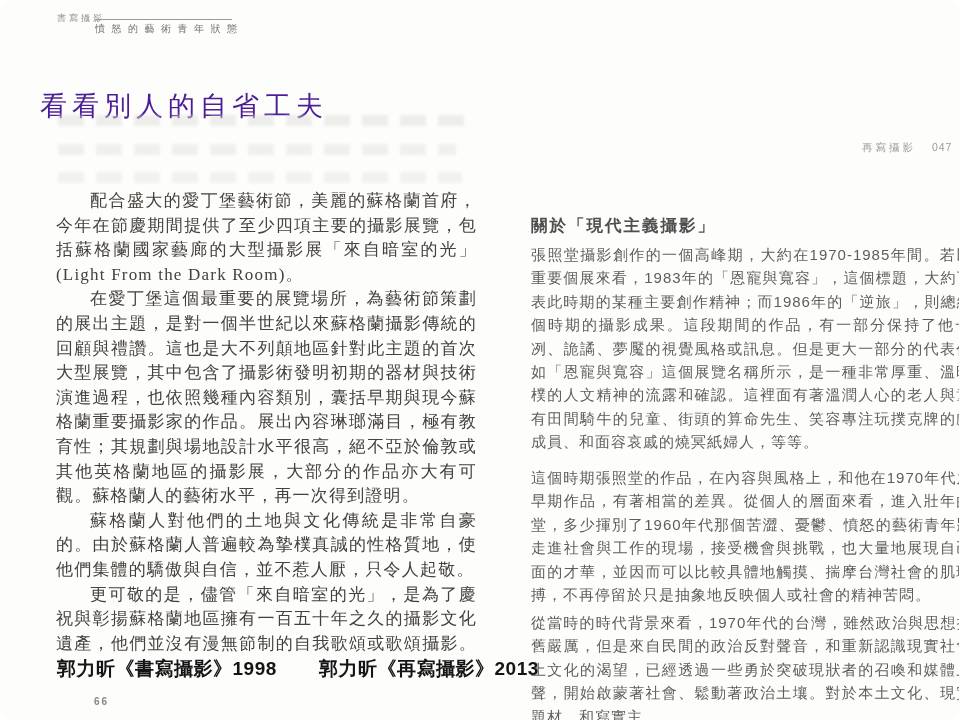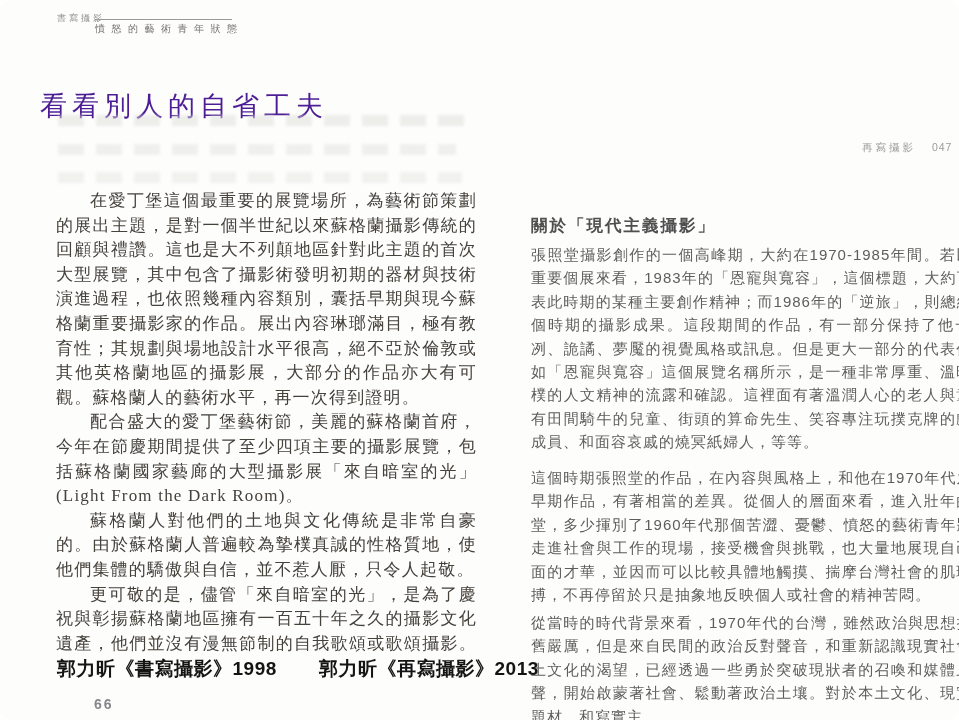--- a/index.html
+++ b/index.html
@@ -38,21 +38,21 @@
   .ghost.g3{left:58px;top:172px;width:404px;opacity:.38;}
   .left-body{
     position:absolute;left:56px;top:189px;width:421px;height:468px;overflow:hidden;
     font-family:"Liberation Serif","DejaVu Serif",serif;
     font-size:17px;line-height:24.6px;letter-spacing:1.2px;
     color:#45413b;text-align:justify;
   }
   .left-body p{margin:0;text-indent:2em;}
   .page-number{
     position:absolute;left:62px;top:696px;
-    font-size:14px;color:#87878a;letter-spacing:2px;font-weight:700;padding-left:32px;
+    font-size:10px;color:#87878a;letter-spacing:2px;font-weight:700;padding-left:32px;
   }
   
   .running-header{
     position:absolute;left:862px;top:141px;white-space:nowrap;
     font-size:10.5px;color:#9b9b98;letter-spacing:3px;
   }
   .running-header .rp-num{margin-left:10px;letter-spacing:1px;}
   .section-heading{
     position:absolute;left:531px;top:201px;white-space:nowrap;
     font-size:16.5px;color:#4f4f4f;font-weight:700;letter-spacing:2px;
@@ -86,22 +86,22 @@
       <span class="subtitle">憤怒的藝術青年狀態</span>
     </div>
 
     <h1 class="article-title">看看別人的自省工夫</h1>
 
     <div class="ghost g1"></div>
     <div class="ghost g2"></div>
     <div class="ghost g3"></div>
 
     <div class="left-body">
+      <p>配合盛大的愛丁堡藝術節，美麗的蘇格蘭首府，今年在節慶期間提供了至少四項主要的攝影展覽，包括蘇格蘭國家藝廊的大型攝影展「來自暗室的光」(Light From the Dark Room)。</p>
       <p>在愛丁堡這個最重要的展覽場所，為藝術節策劃的展出主題，是對一個半世紀以來蘇格蘭攝影傳統的回顧與禮讚。這也是大不列顛地區針對此主題的首次大型展覽，其中包含了攝影術發明初期的器材與技術演進過程，也依照幾種內容類別，囊括早期與現今蘇格蘭重要攝影家的作品。展出內容琳瑯滿目，極有教育性；其規劃與場地設計水平很高，絕不亞於倫敦或其他英格蘭地區的攝影展，大部分的作品亦大有可觀。蘇格蘭人的藝術水平，再一次得到證明。</p>
-      <p>配合盛大的愛丁堡藝術節，美麗的蘇格蘭首府，今年在節慶期間提供了至少四項主要的攝影展覽，包括蘇格蘭國家藝廊的大型攝影展「來自暗室的光」(Light From the Dark Room)。</p>
       <p>蘇格蘭人對他們的土地與文化傳統是非常自豪的。由於蘇格蘭人普遍較為摯樸真誠的性格質地，使他們集體的驕傲與自信，並不惹人厭，只令人起敬。</p>
       <p>更可敬的是，儘管「來自暗室的光」，是為了慶祝與彰揚蘇格蘭地區擁有一百五十年之久的攝影文化遺產，他們並沒有漫無節制的自我歌頌或歌頌攝影。受了西方</p>
     </div>
 
     <div class="page-number">66</div>
   </div>
 
   <div>
 
     <div class="running-header">

